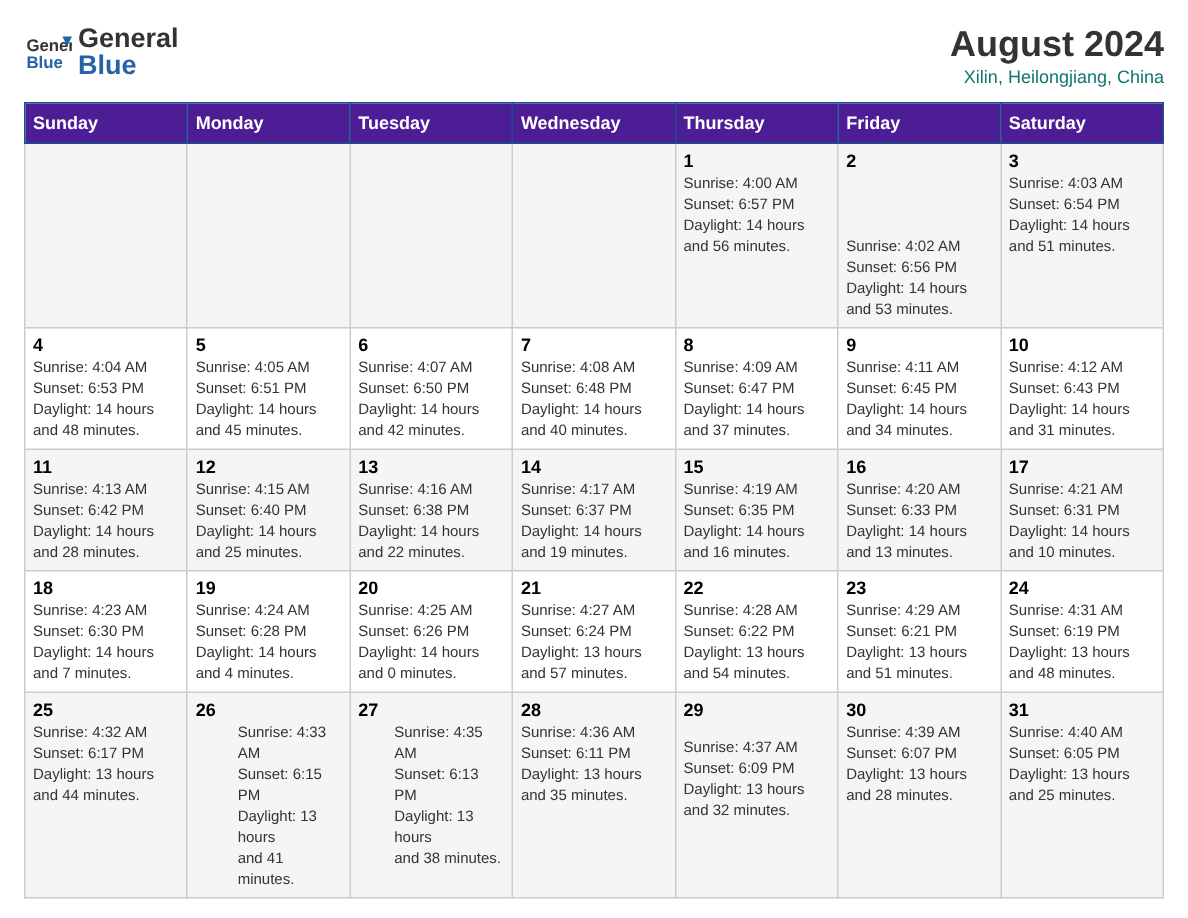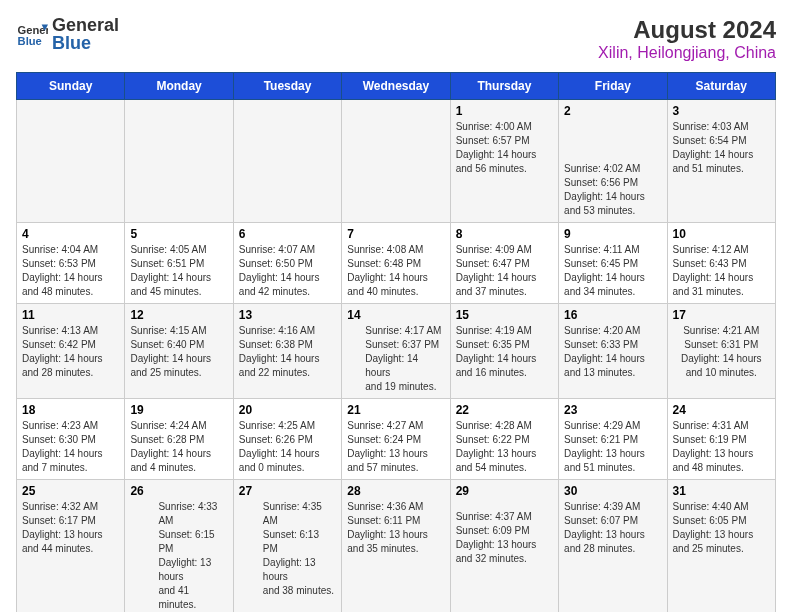--- a/index.html
+++ b/index.html
@@ -39,33 +39,33 @@
     }
     .title-area {
       text-align: right;
     }
     .calendar-title {
       font-size: 24px;
       font-weight: bold;
       color: #333;
     }
     .calendar-subtitle {
-      font-size: 16px;
-      color: #a21caf;
+      font-size: 12px;
+      color: #0f766e;
     }
     table {
       width: 100%;
       border-collapse: collapse;
       font-size: 11px;
     }
     thead tr th {
-      background-color: #1d4ed8;
+      background-color: #4c1d95;
       color: white;
-      text-align: center;
-      padding: 6px 20px;
+      text-align: left;
+      padding: 6px 5px;
       font-size: 12px;
       border: 1px solid #1a4f8a;
     }
     tbody tr td {
       border: 1px solid #ccc;
       vertical-align: top;
       padding: 4px 5px;
       width: 14.28%;
       min-height: 70px;
       height: 80px;
@@ -221,42 +221,42 @@
         </td>
         <td>
           <span class="day-number">13</span>
           <div class="day-info" style="white-space: pre-line;">Sunrise: 4:16 AM
 Sunset: 6:38 PM
 Daylight: 14 hours
 and 22 minutes.</div>
         </td>
         <td>
           <span class="day-number">14</span>
-          <div class="day-info" style="white-space: pre-line; margin-left: 18px;">Sunrise: 4:17 AM
+          <div class="day-info" style="white-space: pre-line;">Sunrise: 4:17 AM
 Sunset: 6:37 PM
 Daylight: 14 hours
 and 19 minutes.</div>
         </td>
         <td>
           <span class="day-number">15</span>
           <div class="day-info" style="white-space: pre-line;">Sunrise: 4:19 AM
 Sunset: 6:35 PM
 Daylight: 14 hours
 and 16 minutes.</div>
         </td>
         <td>
           <span class="day-number">16</span>
           <div class="day-info" style="white-space: pre-line;">Sunrise: 4:20 AM
 Sunset: 6:33 PM
 Daylight: 14 hours
 and 13 minutes.</div>
         </td>
         <td>
           <span class="day-number">17</span>
-          <div class="day-info" style="white-space: pre-line; text-align: center;">Sunrise: 4:21 AM
+          <div class="day-info" style="white-space: pre-line;">Sunrise: 4:21 AM
 Sunset: 6:31 PM
 Daylight: 14 hours
 and 10 minutes.</div>
         </td>
       </tr>
       <tr>
         <td>
           <span class="day-number">18</span>
           <div class="day-info" style="white-space: pre-line;">Sunrise: 4:23 AM
 Sunset: 6:30 PM

